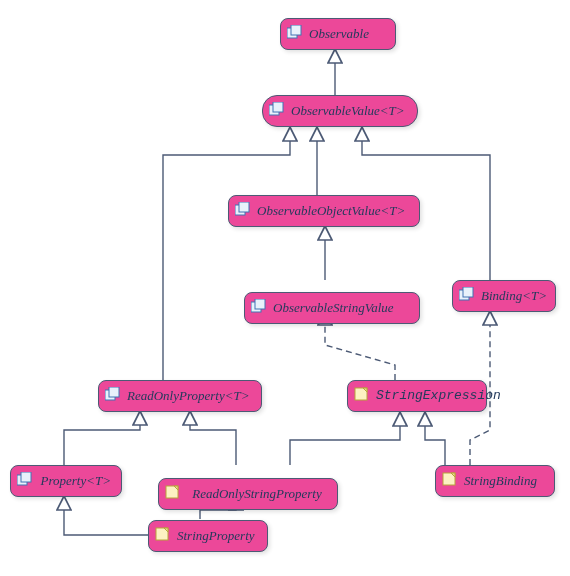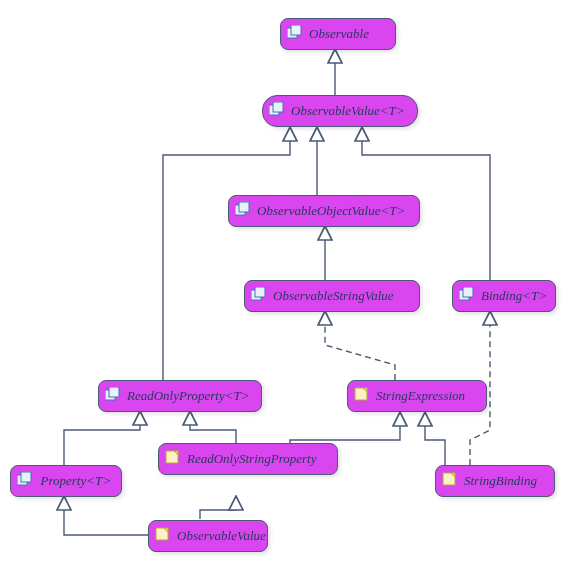--- a/index.html
+++ b/index.html
@@ -19,21 +19,21 @@
     top: 0;
     left: 0;
     width: 570px;
     height: 576px;
     pointer-events: none;
   }
   .node {
     position: absolute;
     border: 1px solid #4c5a75;
     border-radius: 8px;
-    background: #d946ef;
+    background: #ec4899;
     box-shadow: 2px 2px 4px rgba(0,0,0,0.12);
     padding: 6px 10px 6px 28px;
     box-sizing: border-box;
     white-space: nowrap;
   }
   .node .icon {
     position: absolute;
     left: 6px;
     top: 6px;
     width: 16px;
@@ -108,21 +108,21 @@
 <div class="node" style="left:228px; top:195px; width:192px;">
   <span class="icon">
     <svg width="16" height="14">
         <rect x="0" y="3" width="10" height="10" fill="#e8f1fb" stroke="#4173b3"></rect>
         <rect x="4" y="0" width="10" height="10" fill="#e8f1fb" stroke="#4173b3"></rect>
       </svg>
   </span>
   <span class="label">ObservableObjectValue&lt;T&gt;</span>
 </div>
 
-<div class="node" style="left:244px; top:280px; width:176px;">
+<div class="node" style="left:244px; top:292px; width:176px;">
   <span class="icon">
     <svg width="16" height="14">
         <rect x="0" y="3" width="10" height="10" fill="#e8f1fb" stroke="#4173b3"></rect>
         <rect x="4" y="0" width="10" height="10" fill="#e8f1fb" stroke="#4173b3"></rect>
       </svg>
   </span>
   <span class="label">ObservableStringValue</span>
 </div>
 
 <div class="node" style="left:452px; top:280px; width:104px;">
@@ -138,41 +138,41 @@
 <div class="node" style="left:98px; top:380px; width:164px;">
   <span class="icon">
     <svg width="16" height="14">
         <rect x="0" y="3" width="10" height="10" fill="#e8f1fb" stroke="#4173b3"></rect>
         <rect x="4" y="0" width="10" height="10" fill="#e8f1fb" stroke="#4173b3"></rect>
       </svg>
   </span>
   <span class="label">ReadOnlyProperty&lt;T&gt;</span>
 </div>
 
-<div class="node" style="left:347px; top:380px; width:140px;">
+<div class="node" style="left:347px; top:380px; width:140px;font-family:Liberation Mono, monospace;">
   <span class="icon">
     <svg width="16" height="14">
         <rect x="1" y="1" width="12" height="12" fill="#fdf2c2" stroke="#b7a43a"></rect>
         <path d="M9 1 L13 1 L13 5 Z" fill="#eadd90" stroke="#b7a43a"></path>
       </svg>
   </span>
   <span class="label">StringExpression</span>
 </div>
 
 <div class="node" style="left:10px; top:465px; width:112px;text-align:right;">
   <span class="icon">
     <svg width="16" height="14">
         <rect x="0" y="3" width="10" height="10" fill="#e8f1fb" stroke="#4173b3"></rect>
         <rect x="4" y="0" width="10" height="10" fill="#e8f1fb" stroke="#4173b3"></rect>
       </svg>
   </span>
   <span class="label">Property&lt;T&gt;</span>
 </div>
 
-<div class="node" style="left:158px; top:443px; width:180px;">
+<div class="node" style="left:158px; top:478px; width:180px;text-align:center;">
   <span class="icon">
     <svg width="16" height="14">
         <rect x="1" y="1" width="12" height="12" fill="#fdf2c2" stroke="#b7a43a"></rect>
         <path d="M9 1 L13 1 L13 5 Z" fill="#eadd90" stroke="#b7a43a"></path>
       </svg>
   </span>
   <span class="label">ReadOnlyStringProperty</span>
 </div>
 
 <div class="node" style="left:410px; top:465px; width:120px;margin-left:25px;">
@@ -185,14 +185,14 @@
   <span class="label">StringBinding</span>
 </div>
 
 <div class="node" style="left:148px; top:520px; width:120px;">
   <span class="icon">
     <svg width="16" height="14">
         <rect x="1" y="1" width="12" height="12" fill="#fdf2c2" stroke="#b7a43a"></rect>
         <path d="M9 1 L13 1 L13 5 Z" fill="#eadd90" stroke="#b7a43a"></path>
       </svg>
   </span>
-  <span class="label">ObservableValue</span>
+  <span class="label">StringProperty</span>
 </div>
 
 </body></html>

